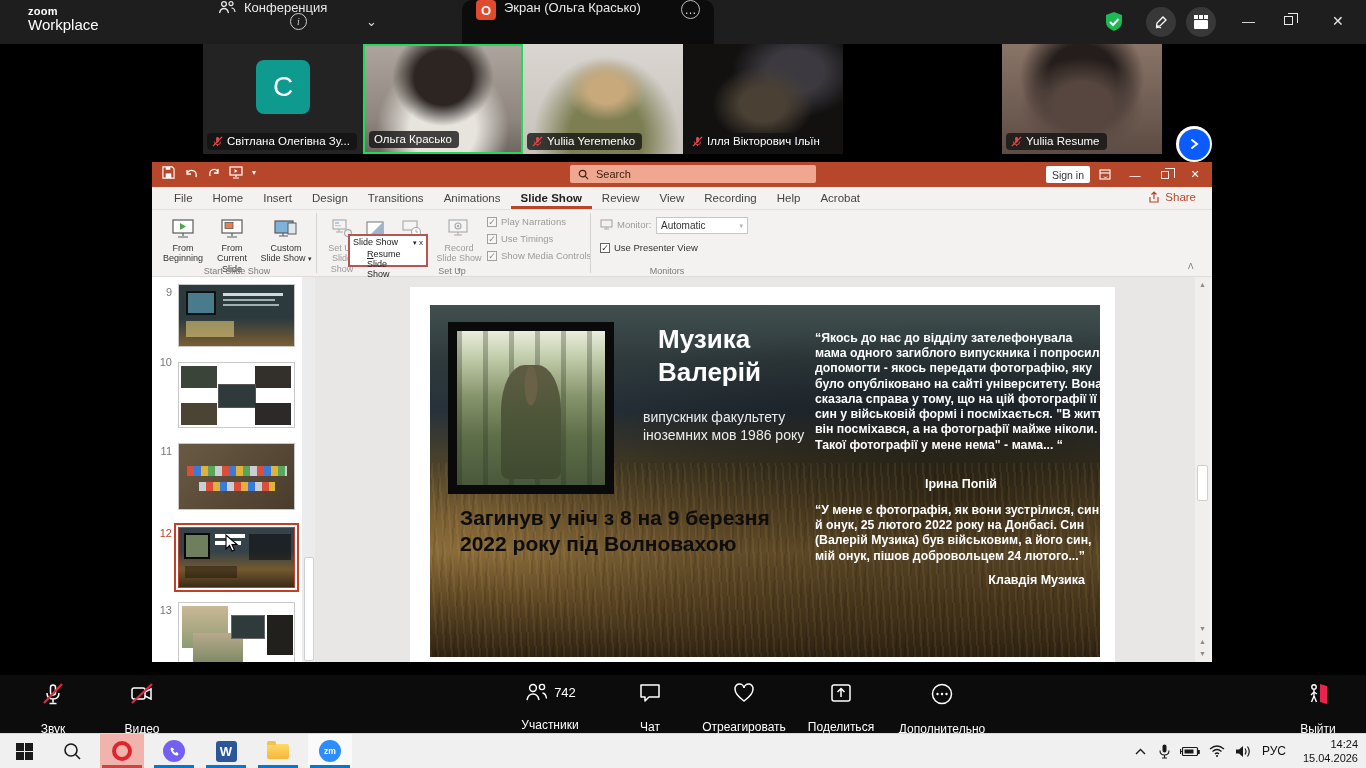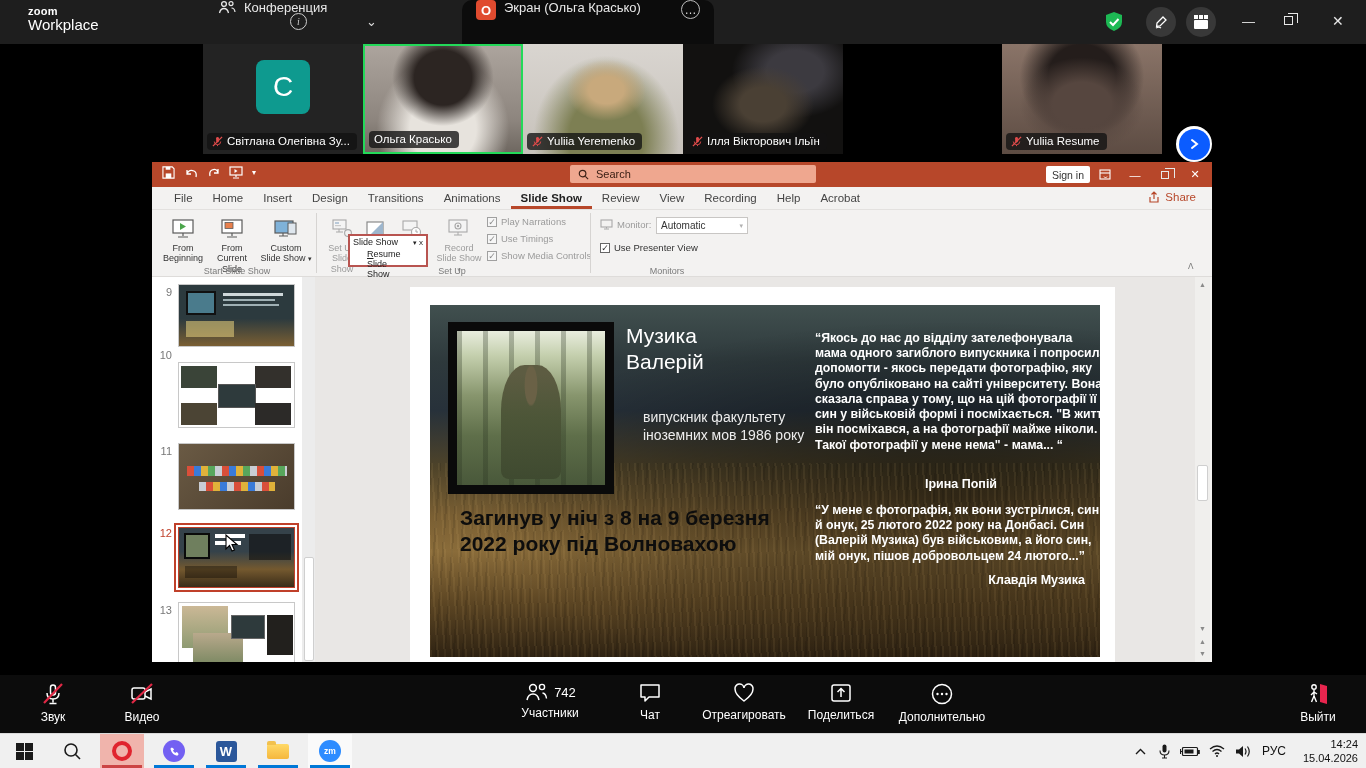--- a/index.html
+++ b/index.html
@@ -97,33 +97,33 @@
   .wheat{position:absolute;left:0;top:45%;width:100%;height:55%;opacity:.5;
          background:repeating-linear-gradient(86deg, rgba(255,214,140,.14) 0 2px, transparent 2px 7px),
                     repeating-linear-gradient(94deg, rgba(0,0,0,.18) 0 2px, transparent 2px 9px)}
   .photo-frame{position:absolute;left:18px;top:17px;width:166px;height:172px;border:9px solid #0a0a0a;
          background:linear-gradient(180deg,#e9edde 0%,#c4cfad 16%,#87956d 42%,#5f6f4a 68%,#49583a 100%)}
   .photo-frame::before{content:"";position:absolute;inset:0;
          background:repeating-linear-gradient(90deg, rgba(40,50,32,.30) 0 5px, transparent 5px 26px)}
   .photo-frame::after{content:"";position:absolute;left:30%;top:22%;width:40%;height:74%;border-radius:40% 40% 8px 8px;
          background:radial-gradient(ellipse at 50% 18%, #6a6146 0 14%, transparent 16%),
                     linear-gradient(180deg,#5d5c42 8%,#4d5638 45%,#3f4a30 100%);filter:blur(.4px)}
-  .sl-title{position:absolute;left:196px;top:18px;width:210px;color:#fff;font-size:21px;font-weight:normal;
+  .sl-title{position:absolute;left:228px;top:18px;width:210px;color:#fff;font-size:26px;font-weight:bold;
             line-height:1.25;white-space:pre-line}
   .sl-sub{position:absolute;left:213px;top:104px;width:192px;color:#ededed;font-size:14px;line-height:1.28}
   .sl-q{position:absolute;color:#fff;font-weight:bold;font-size:12.3px;line-height:1.24}
   .sl-author{position:absolute;color:#fff;font-weight:bold;font-size:12.5px}
   .sl-caption{position:absolute;left:30px;top:200px;width:344px;color:#0d0d0d;font-weight:bold;font-size:21px;line-height:1.22}
 
   .hscroll-right{position:absolute;left:1043px;top:115px;width:15px;height:385px;background:#f0efed;color:#8a8a8a}
   .sarrow{position:absolute;left:0;width:15px;text-align:center;font-size:7px;line-height:1}
 
   
   .ztoolbar{position:absolute;left:0;top:675px;width:1366px;height:58px;background:#0c0c0c}
-  .tb-item{position:absolute;top:7px;display:flex;flex-direction:column;align-items:center;gap:4px;color:#fff;font-size:12px}
+  .tb-item{position:absolute;top:7px;display:flex;flex-direction:column;align-items:center;gap:16px;color:#fff;font-size:12px}
 
   
   .taskbar{position:absolute;left:0;top:733px;width:1366px;height:35px;background:#f0f0f0;border-top:1px solid #d9d9d9}
   .tslot{position:absolute;top:0;width:44px;height:34px;display:flex;align-items:center;justify-content:center}
   .trun::after{content:"";position:absolute;left:2px;bottom:0;width:40px;height:3px;background:#0078d7}
   .tslot.opera{background:#f0b4ac}
   .tslot.opera::after{background:#cc4444}
   .tslot.zoomapp{background:#fafafa}
   .wordicon{width:21px;height:21px;background:#2b579a;border-radius:3px;color:#fff;font-size:13px;font-weight:bold;
             display:flex;align-items:center;justify-content:center}
@@ -459,21 +459,21 @@
     <div class="panel">
       <div class="snum" style="top:9px">9</div>
       <div class="thumb" style="top:7px;height:63px;background:linear-gradient(180deg,#2c3a3e 0 55%,#7a5f33)">
         <div style="position:absolute;left:7px;top:6px;width:30px;height:24px;background:#4a7b8c;border:2px solid #111"></div>
         <div style="position:absolute;left:44px;top:8px;width:60px;height:3px;background:#cfd8da"></div>
         <div style="position:absolute;left:44px;top:14px;width:52px;height:2px;background:#9fb0b4"></div>
         <div style="position:absolute;left:44px;top:19px;width:56px;height:2px;background:#9fb0b4"></div>
         <div style="position:absolute;left:7px;top:36px;width:48px;height:16px;background:rgba(222,200,120,.6)"></div>
       </div>
 
-      <div class="snum" style="top:72px">10</div>
+      <div class="snum" style="top:79px">10</div>
       <div class="thumb" style="top:85px;height:66px;background:#fff">
         <div style="position:absolute;left:2px;top:3px;width:36px;height:22px;background:#3a4438"></div>
         <div style="position:absolute;left:76px;top:3px;width:36px;height:22px;background:#33302c"></div>
         <div style="position:absolute;left:39px;top:21px;width:38px;height:24px;background:#2e3a3c;border:1px solid #555"></div>
         <div style="position:absolute;left:2px;top:40px;width:36px;height:22px;background:#4b4434"></div>
         <div style="position:absolute;left:76px;top:40px;width:36px;height:22px;background:#2c2a28"></div>
       </div>
 
       <div class="snum" style="top:168px">11</div>
       <div class="thumb" style="top:166px;height:67px;background:linear-gradient(135deg,#6a5a44,#4a3c2c)">

